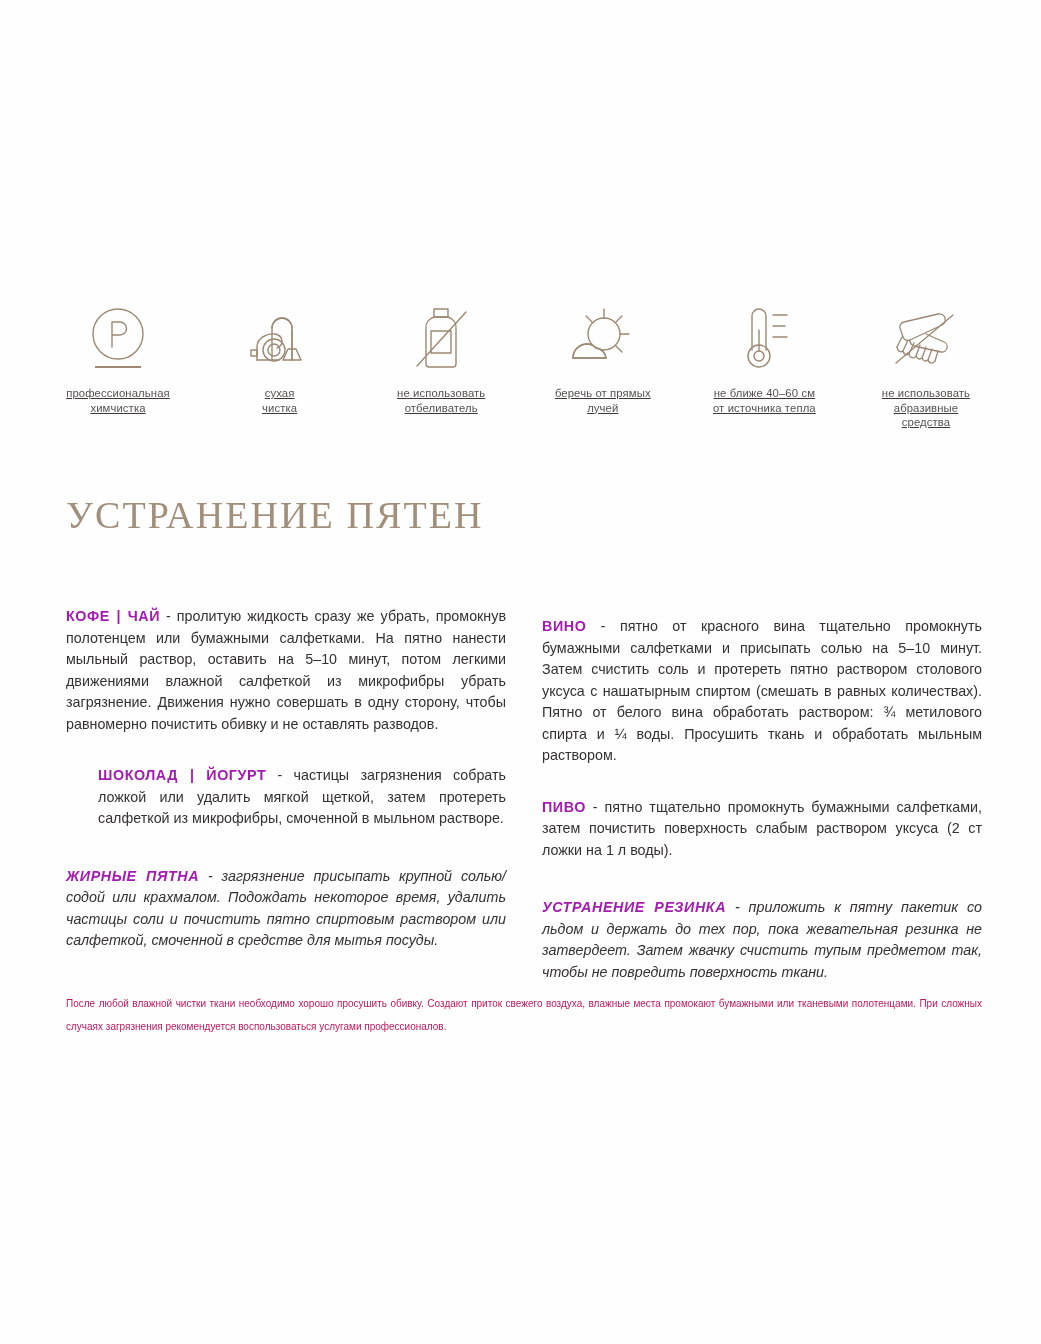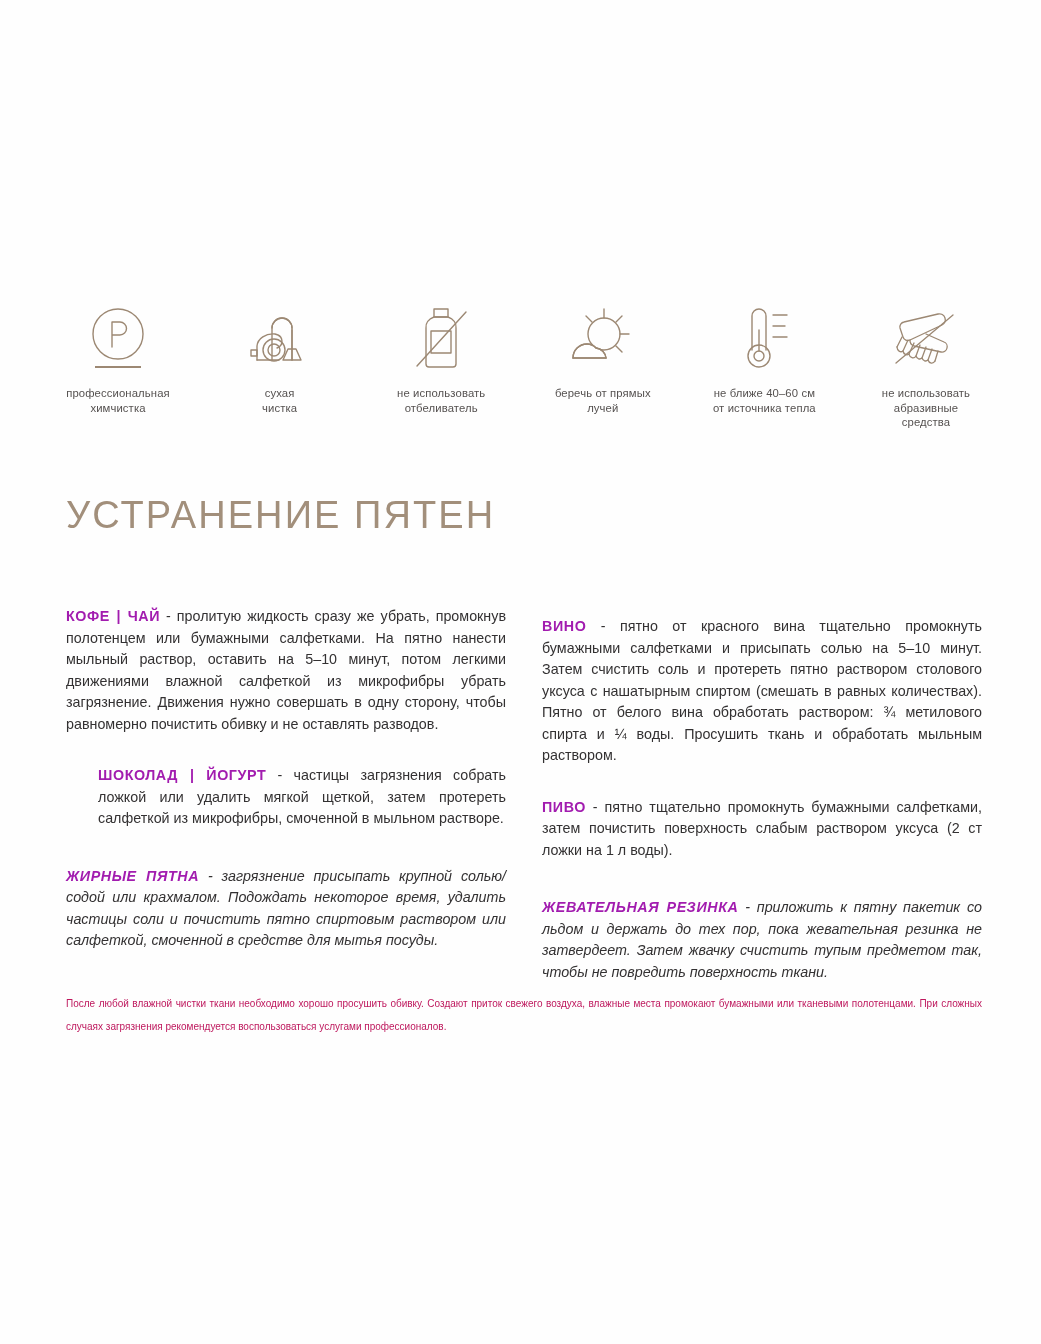--- a/index.html
+++ b/index.html
@@ -31,20 +31,21 @@
     width: 920px;
     display: flex;
     align-items: flex-start;
     justify-content: space-between;
   }
   .care-item {
     width: 112px;
     display: flex;
     flex-direction: column;
     align-items: center;
+    text-decoration: underline;
   }
   .care-icon {
     height: 78px;
     display: flex;
     align-items: center;
     justify-content: center;
   }
   .care-icon svg {
     display: block;
   }
@@ -61,20 +62,21 @@
   
   .page-title {
     position: absolute;
     left: 66px;
     top: 468px;
     font-size: 38px;
     line-height: 44px;
     letter-spacing: 0.055em;
     color: #a28f7b;
     font-weight: 400;
+    font-family: Liberation Serif, serif;
   }
 
   
   .intro {
     position: absolute;
     left: 66px;
     top: 536px;
     width: 916px;
     font-size: 14.6px;
     line-height: 23px;
@@ -238,20 +240,20 @@
 
     <div class="col col-left">
       <p class="entry coffee"><span class="term">КОФЕ | ЧАЙ</span><span class="body"> - пролитую жидкость сразу же убрать, промокнув полотенцем или бумажными салфетками. На пятно нанести мыльный раствор, оставить на 5–10 минут, потом легкими движениями влажной салфеткой из микрофибры убрать загрязнение. Движения нужно совершать в одну сторону, чтобы равномерно почистить обивку и не оставлять разводов.</span></p>
       <p class="entry choc"><span class="term">ШОКОЛАД | ЙОГУРТ</span><span class="body"> - частицы загрязнения собрать ложкой или удалить мягкой щеткой, затем протереть салфеткой из микрофибры, смоченной в мыльном растворе.</span></p>
       <p class="entry grease"><span class="term">ЖИРНЫЕ ПЯТНА</span><span class="body"> - загрязнение присыпать крупной солью/содой или крахмалом. Подождать некоторое время, удалить частицы соли и почистить пятно спиртовым раствором или салфеткой, смоченной в средстве для мытья посуды.</span></p>
     </div>
 
     <div class="col col-right">
       <p class="entry wine"><span class="term">ВИНО</span><span class="body"> - пятно от красного вина тщательно промокнуть бумажными салфетками и присыпать солью на 5–10 минут. Затем счистить соль и протереть пятно раствором столового уксуса с нашатырным спиртом (смешать в равных количествах). Пятно от белого вина обработать раствором: ¾ метилового спирта и ¼ воды. Просушить ткань и обработать мыльным раствором.</span></p>
       <p class="entry beer"><span class="term">ПИВО</span><span class="body"> - пятно тщательно промокнуть бумажными салфетками, затем почистить поверхность слабым раствором уксуса (2 ст ложки на 1 л воды).</span></p>
-      <p class="entry gum"><span class="term">ЖЕВАТЕЛЬНАЯ РЕЗИНКА</span><span class="body"> - приложить к пятну пакетик со льдом и держать до тех пор, пока жевательная резинка не затвердеет. Затем жвачку счистить тупым предметом так, чтобы не повредить поверхность ткани.</span></p>
+      <p class="entry gum"><span class="term">УСТРАНЕНИЕ РЕЗИНКА</span><span class="body"> - приложить к пятну пакетик со льдом и держать до тех пор, пока жевательная резинка не затвердеет. Затем жвачку счистить тупым предметом так, чтобы не повредить поверхность ткани.</span></p>
     </div>
 
   </div>
 
   <p class="outro">После любой влажной чистки ткани необходимо хорошо просушить обивку. Создают приток свежего воздуха, влажные места промокают бумажными или тканевыми полотенцами. При сложных случаях загрязнения рекомендуется воспользоваться услугами профессионалов.</p>
 
 </div>
 
 </body></html>

